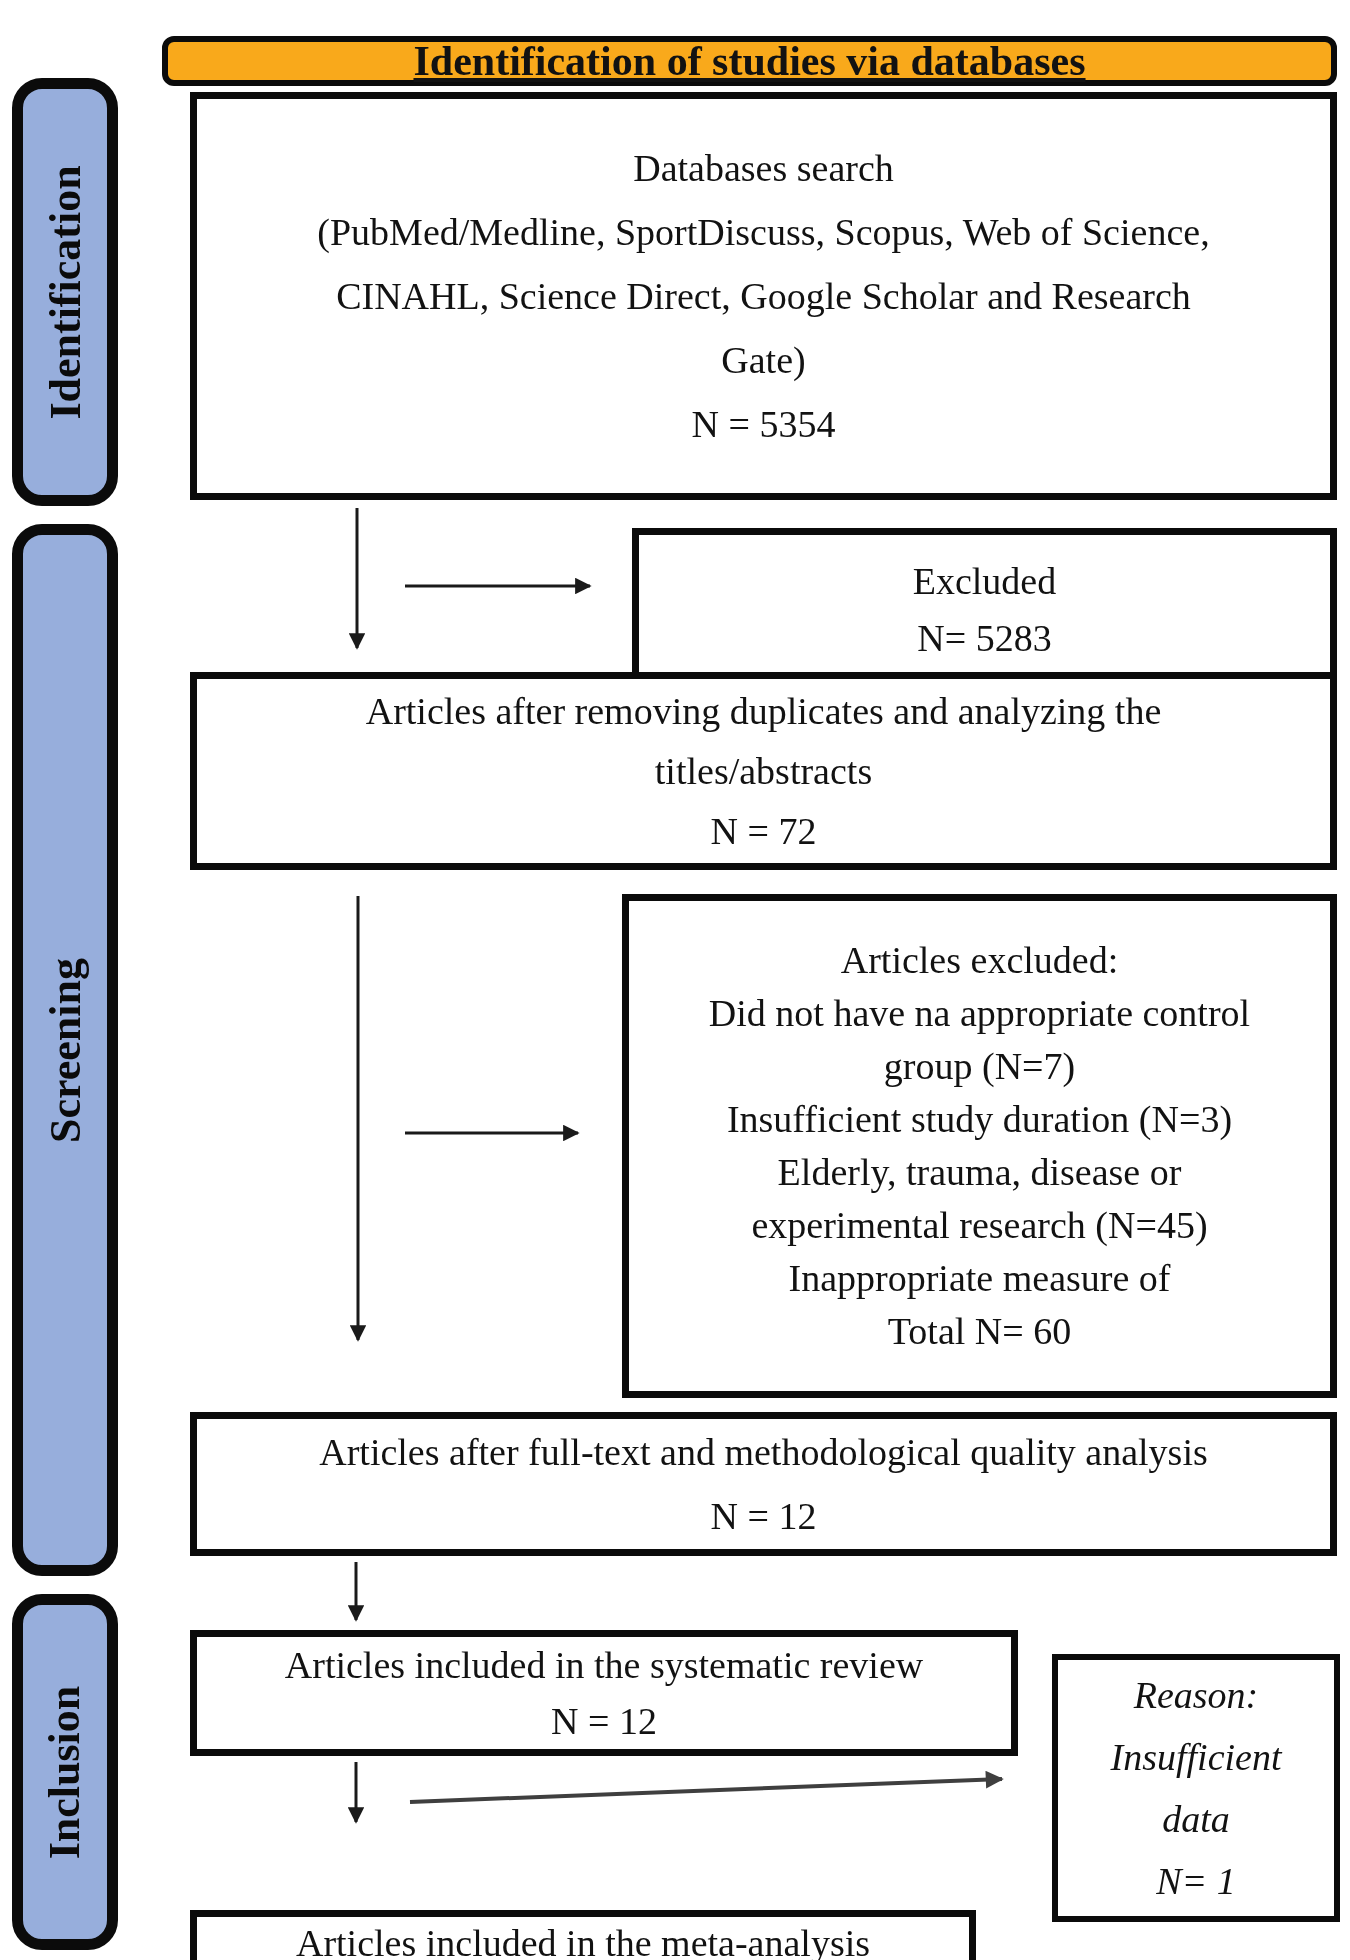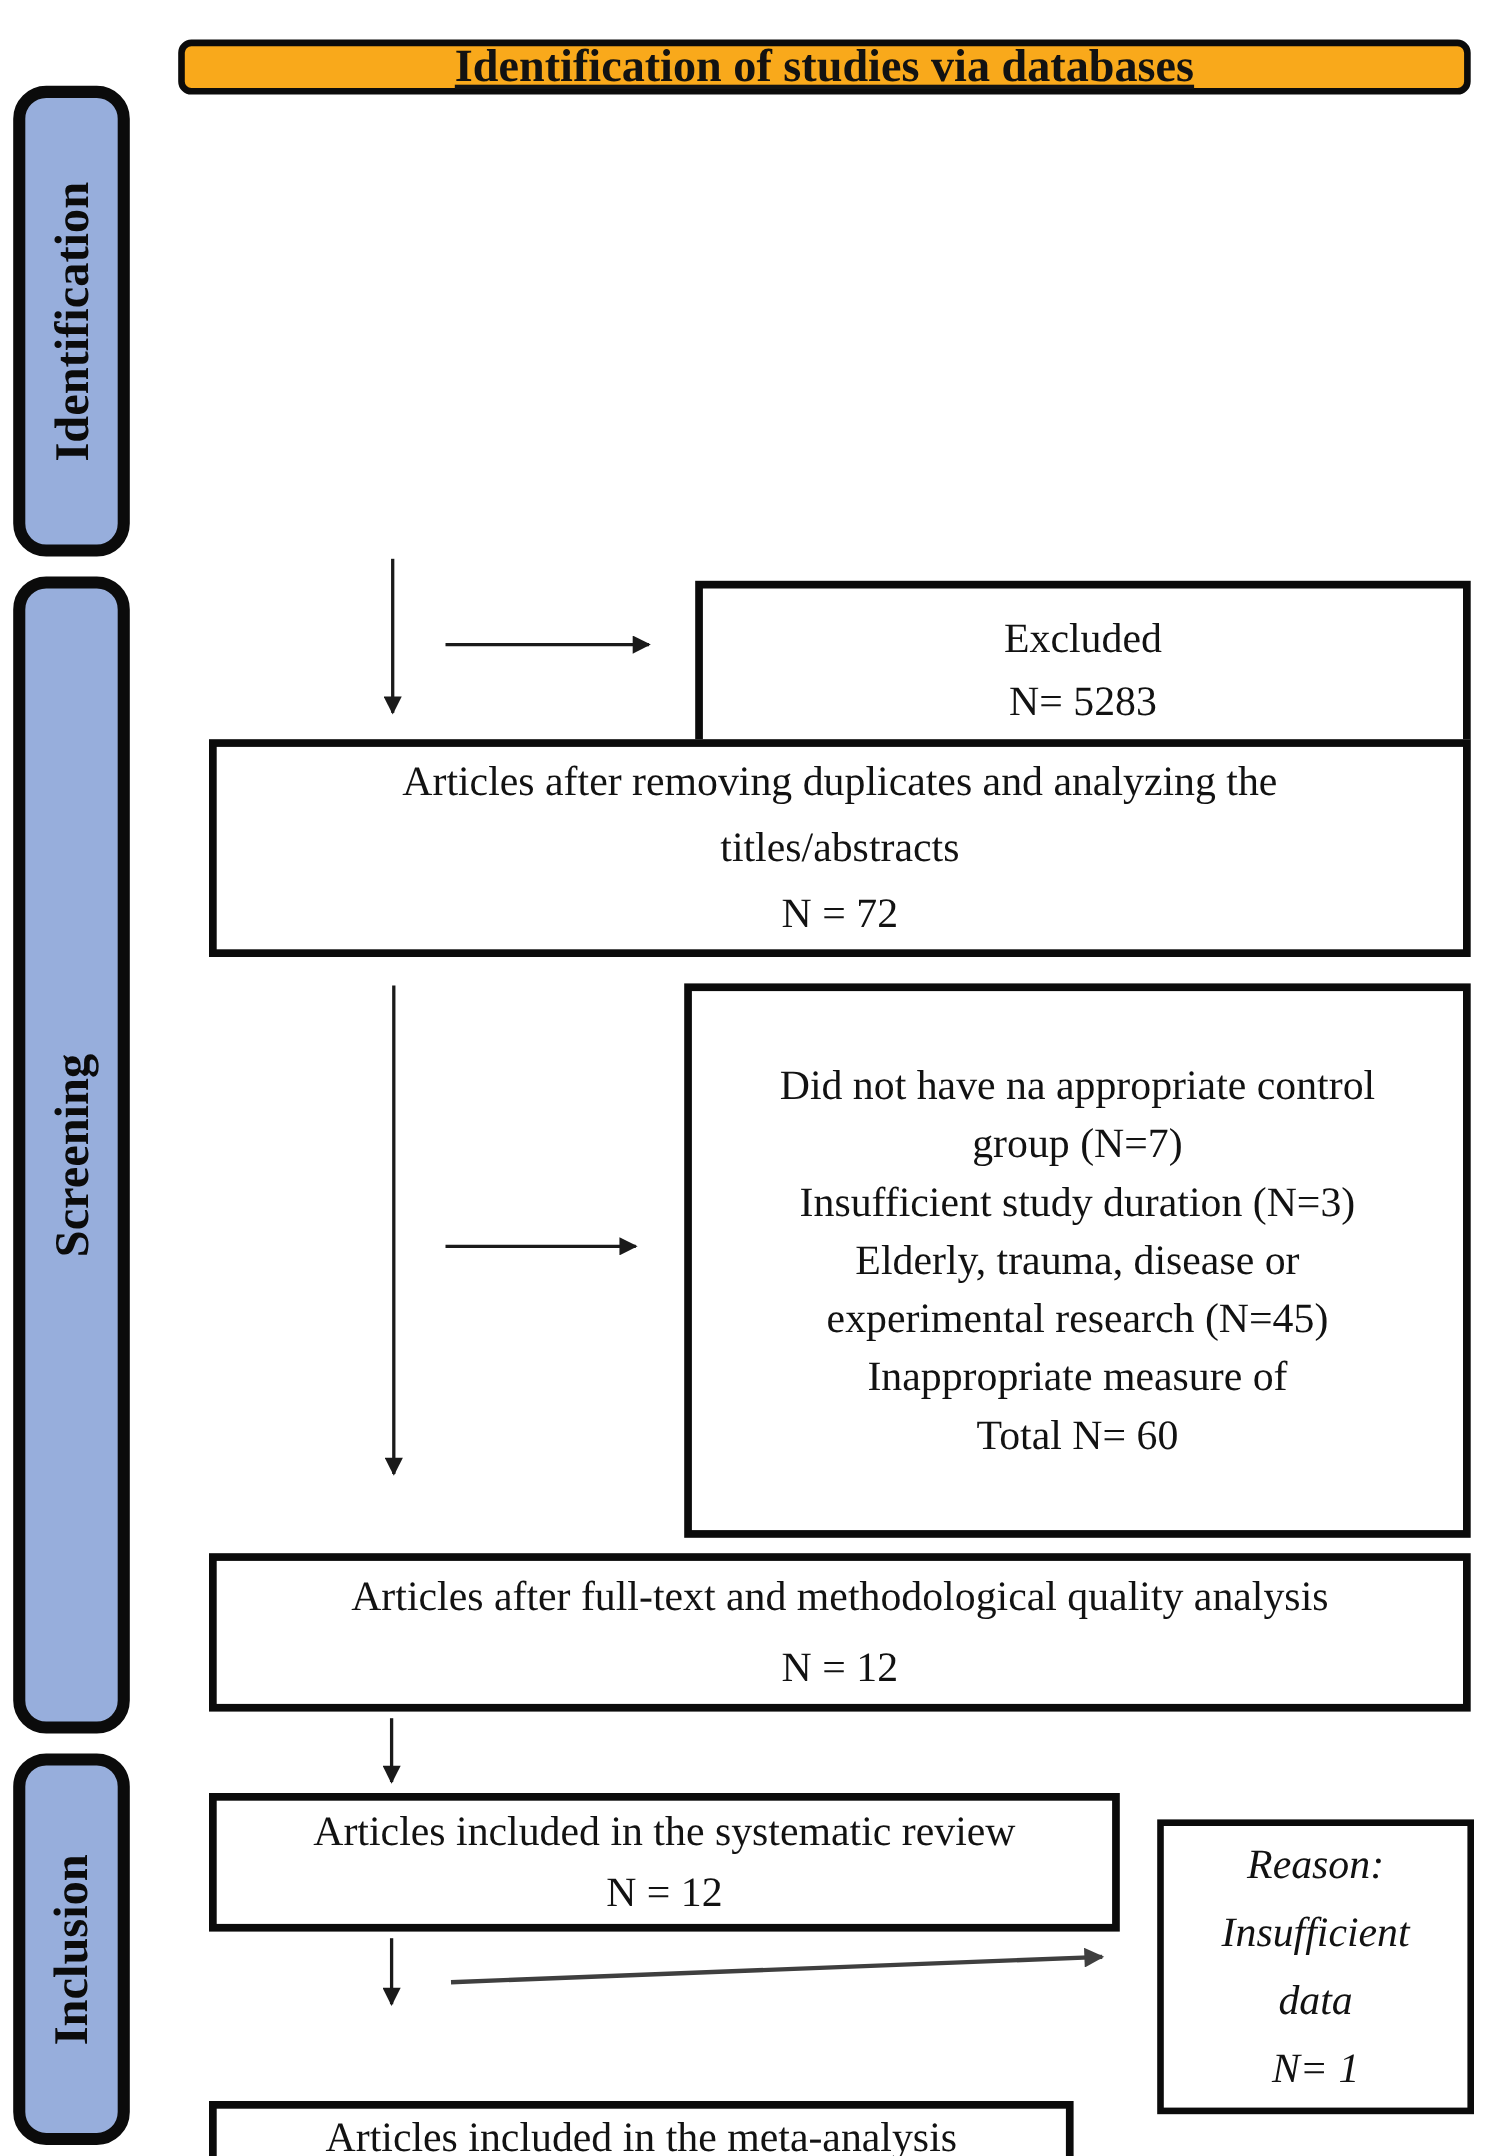--- a/index.html
+++ b/index.html
@@ -67,33 +67,41 @@
   <div class="stage stage-identification" style="background-color: rgb(151, 174, 220);">
     <span>Identification</span>
   </div>
   <div class="stage stage-screening" style="background-color: rgb(151, 174, 220);">
     <span>Screening</span>
   </div>
   <div class="stage stage-inclusion" style="background-color: rgb(151, 174, 220);">
     <span>Inclusion</span>
   </div>
 
+  <div class="box box-databases lh64">
+    <div class="line">Databases search</div>
+    <div class="line">(PubMed/Medline, SportDiscuss, Scopus, Web of Science,</div>
+    <div class="line">CINAHL, Science Direct, Google Scholar and Research</div>
+    <div class="line">Gate)</div>
+    <div class="line">N = 5354</div>
+  </div>
 
   <div class="box box-excluded lh57">
     <div class="line">Excluded</div>
     <div class="line">N= 5283</div>
   </div>
 
   <div class="box box-duplicates lh60">
     <div class="line">Articles after removing duplicates and analyzing the</div>
     <div class="line">titles/abstracts</div>
     <div class="line">N = 72</div>
   </div>
 
   <div class="box box-art-excl lh53">
+    <div class="line">Articles excluded:</div>
     <div class="line">Did not have na appropriate control</div>
     <div class="line">group (N=7)</div>
     <div class="line">Insufficient study duration (N=3)</div>
     <div class="line">Elderly, trauma, disease or</div>
     <div class="line">experimental research (N=45)</div>
     <div class="line">Inappropriate measure of</div>
     <div class="line">Total N= 60</div>
   </div>
 
   <div class="box box-fulltext lh64">

